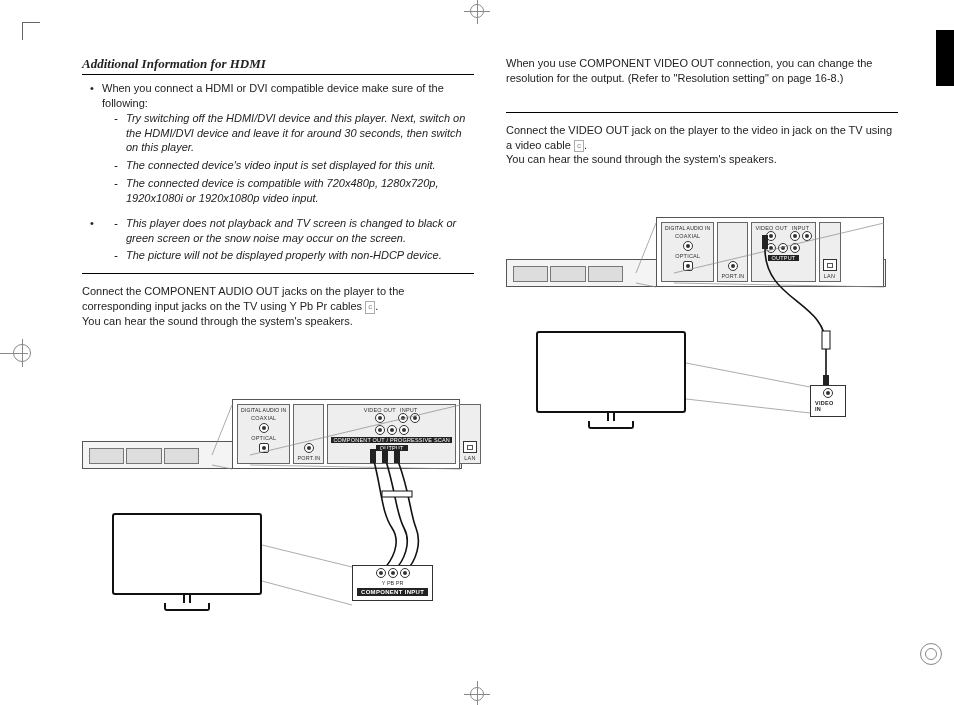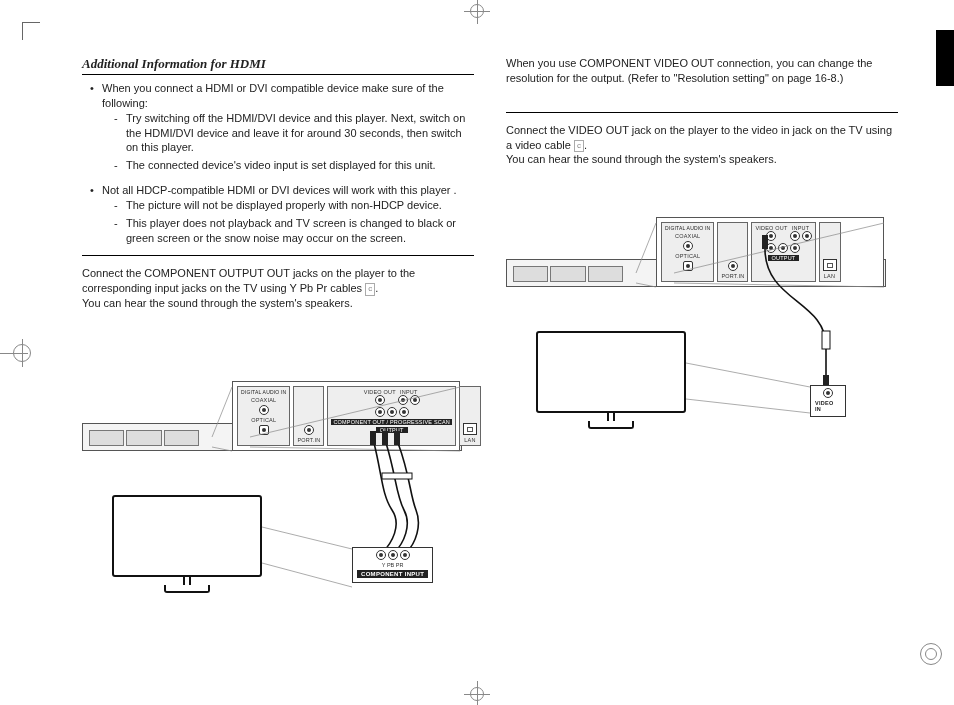--- a/index.html
+++ b/index.html
@@ -55,21 +55,21 @@
     font-weight: 700;
     font-size: 13px;
     border-bottom: 1px solid #000;
     padding-bottom: 2px;
     margin-bottom: 6px;
   }
   .blocktext { margin-bottom: 8px; line-height: 1.35; }
   ul.bullets { list-style: none; padding-left: 10px; margin-bottom: 10px; }
   ul.bullets > li { position:relative; padding-left: 10px; margin-bottom: 4px; line-height:1.35; }
   ul.bullets > li::before { content:"•"; position:absolute; left:-2px; top:0; }
-  ul.dashes { list-style:none; padding-left: 14px; }
+  ul.dashes { list-style:none; padding-left: 14px; font-style: italic; }
   ul.dashes > li { position:relative; padding-left: 10px; margin-bottom:3px; line-height:1.35; }
   ul.dashes > li::before { content:"-"; position:absolute; left:-2px; top:0; }
   .rule-full { border:none; border-top:1px solid #000; margin: 10px 0 10px 0; }
   .letter-ref { display:inline-block; border:1px solid #aaa; font-size:8px; padding:0 2px; vertical-align:1px; color:#888; }
 
   
   .diagram { position:relative; height: 270px; margin-top: 14px; }
   .diagram2 { position:relative; height: 250px; margin-top: 14px; }
   .device-back {
     position:absolute; border:1px solid #555; background:#f4f4f4;
@@ -119,38 +119,38 @@
 
   <div class="col">
     <div class="heading">Additional Information for HDMI</div>
 
     <ul class="bullets">
       <li>
         <span>When you connect a HDMI or DVI compatible device make sure of the following:</span>
         <ul class="dashes">
           <li>Try switching off the HDMI/DVI device and this player. Next, switch on the HDMI/DVI device and leave it for around 30 seconds, then switch on this player.</li>
           <li>The connected device's video input is set displayed for this unit.</li>
+          <li>The connected device is compatible with 720x480p, 1280x720p, 1920x1080i or 1920x1080p video input.</li>
         </ul>
       </li>
     </ul>
 
     <ul class="bullets">
       <li>
-        <span>Not all HDCP-compatible HDMI or DVI devices will work with this player .</span>
         <ul class="dashes">
+          <li>This player does not playback and TV screen is changed to black or green screen or the snow noise may occur on the screen.</li>
           <li>The picture will not be displayed properly with non-HDCP  device.</li>
-          <li>This player does not playback and TV screen is changed to black or green screen or the snow noise may occur on the screen.</li>
         </ul>
       </li>
     </ul>
 
     <hr class="rule-full">
 
     <div class="blocktext">
-      <span>Connect the COMPONENT OUTPUT OUT jacks on the player to the corresponding input jacks on the TV using Y Pb Pr cables</span>
+      <span>Connect the COMPONENT AUDIO OUT jacks on the player to the corresponding input jacks on the TV using Y Pb Pr cables</span>
       <span class="letter-ref">c</span>.
       <br>
       <span>You can hear the sound through the system's speakers.</span>
     </div>
 
     <div class="diagram">
 
       <div class="device-back" style="left:0; top:98px; width:380px; height:28px;">
         <div style="position:absolute; left:6px; top:6px; width:110px; height:16px; display:flex; gap:2px;">
           <div style="flex:1; border:1px solid #777; background:#ddd;"></div>

